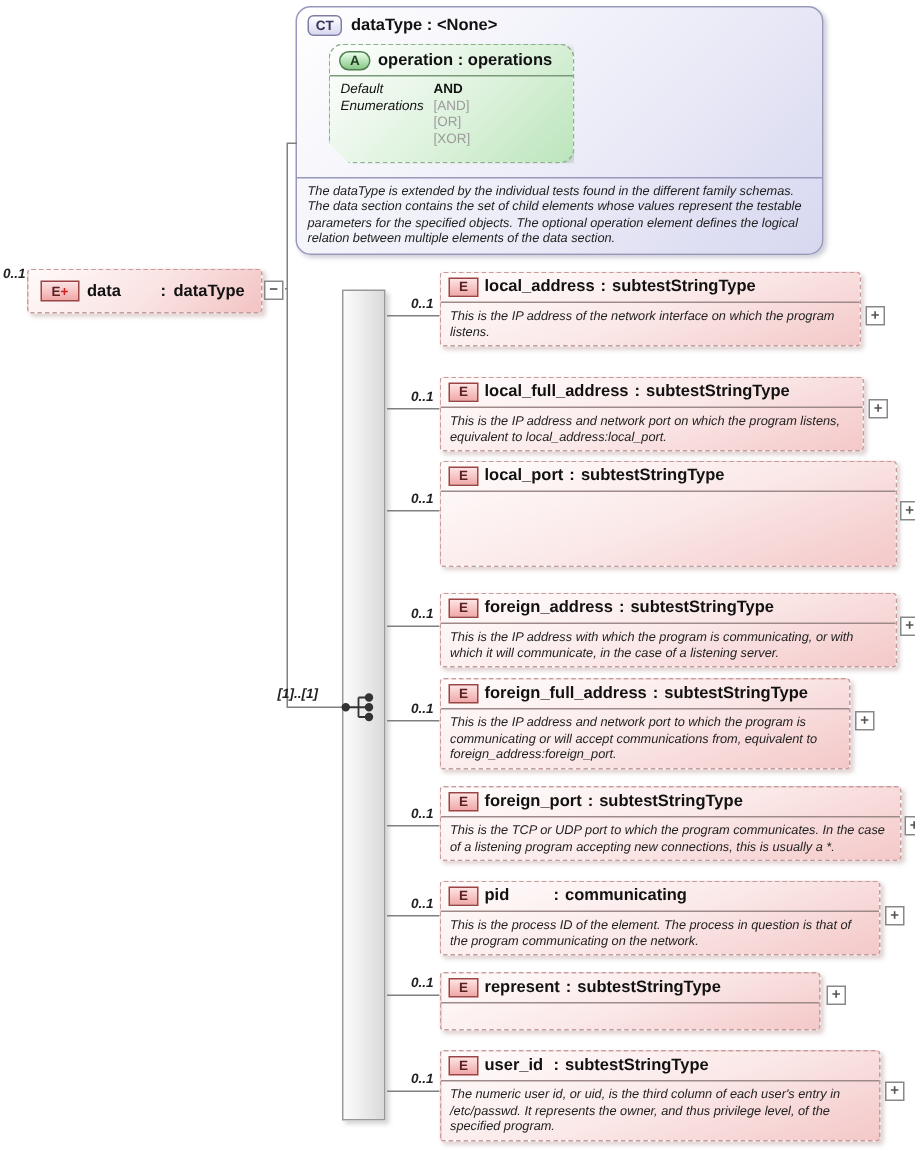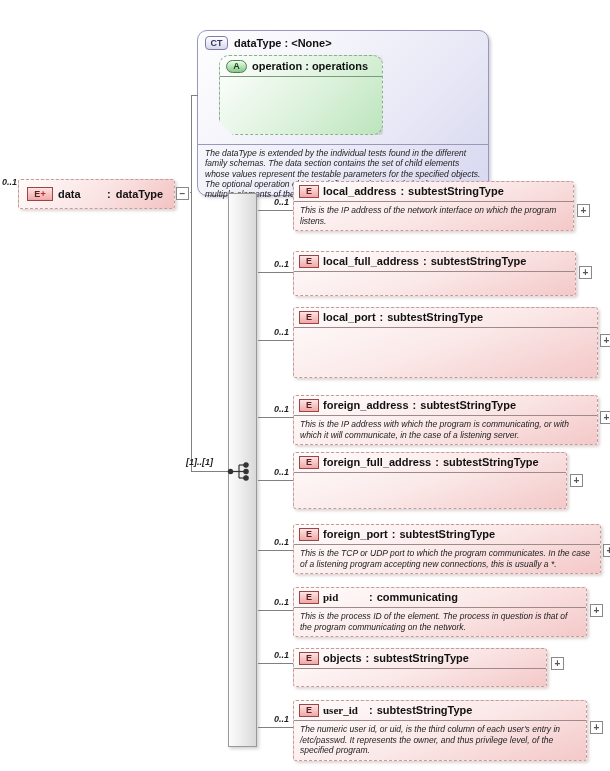--- a/index.html
+++ b/index.html
@@ -7,25 +7,24 @@
   body {
     width:610px; height:771px; position:relative; overflow:hidden;
     font-family:"Liberation Sans", sans-serif; color:#1a1a1a;
   }
   
   .hline { position:absolute; height:1px; background:#808080; }
   .vline { position:absolute; width:1px;  background:#808080; }
 
   
   .ct-box {
-    position:absolute; left:197px; top:4px; width:292px; height:166px;
+    position:absolute; left:197px; top:4px; width:352px; height:166px;
     border:1px solid #9898bc; border-radius:10px;
     background:linear-gradient(135deg,#ffffff 0%,#ececf8 55%,#d7d7f0 100%);
     box-shadow:2px 2px 3px rgba(120,120,150,.35);
-    margin-top:26px;
   }
   .ct-head { display:flex; align-items:center; gap:6px; padding:5px 7px 0 7px; }
   .ct-icon {
     width:23px; height:14px; flex:0 0 auto;
     border:1px solid #7d7da8; border-radius:4px;
     background:linear-gradient(180deg,#ffffff,#d8d8f0);
     font:700 9px/12px "Liberation Sans",sans-serif; color:#33335a; text-align:center;
   }
   .ct-title { font:700 11px/14px "Liberation Sans",sans-serif; color:#111; }
   .ct-divider { position:absolute; left:0; right:0; top:113px; border-top:1px solid #9898bc; }
@@ -73,21 +72,21 @@
 
   
   .seq-bar {
     position:absolute; left:228px; top:193px; width:29px; height:554px;
     border:1px solid #999;
     background:linear-gradient(90deg,#fcfcfc 0%,#efefef 40%,#d9d9d9 100%);
     box-shadow:2px 2px 3px rgba(130,130,130,.35);
   }
   .seq-icon { position:absolute; left:227px; top:461px; }
   .occ-label {
-    position:absolute; left:186px; top:457px; width:36px; text-align:left;
+    position:absolute; left:176px; top:457px; width:36px; text-align:right;
     font:italic 700 9px/11px "Liberation Sans",sans-serif; color:#222;
   }
 
   
   .card {
     position:absolute; left:258px; width:31px; text-align:right;
     font:italic 700 9px/11px "Liberation Sans",sans-serif; color:#222;
   }
   .data-card { position:absolute; left:2px; top:177px; font:italic 700 9px/11px "Liberation Sans",sans-serif; color:#222; }
 
@@ -107,21 +106,21 @@
     font:700 9px/11px "Liberation Sans",sans-serif; color:#5a1f1f; text-align:center;
   }
   .eicon-plus {
     width:26px; height:14px; flex:0 0 auto;
     border:1px solid #9b4444;
     background:linear-gradient(180deg,#fde4e4,#f0a8a8);
     font:700 9px/12px "Liberation Sans",sans-serif; color:#5a1f1f; text-align:center;
   }
   .eicon-plus .pl { color:#c22; font-weight:700; }
   .ename,.etype,.esep { font:700 11px/13px "Liberation Sans",sans-serif; color:#111; white-space:nowrap; }
-  .ename.pad { display:inline-block; min-width:42px;font-family:Liberation Serif, serif; }
+  .ename.pad { display:inline-block; min-width:42px; }
   .ename.padw { display:inline-block; min-width:44px; }
   .edesc {
     padding:3px 6px 4px 6px;
     font:italic 400 8.5px/10.5px "Liberation Sans",sans-serif; color:#222;
   }
 
   
   .e1 { top:181px; width:281px; min-height:50px; }
   .e2 { top:251px; width:283px; min-height:45px; }
   .e3 { top:307px; width:305px; min-height:71px; }
@@ -147,20 +146,38 @@
 <div class="ct-box">
   <div class="ct-head">
     <span class="ct-icon">CT</span>
     <span class="ct-title">dataType : &lt;None&gt;</span>
   </div>
 
   <div class="attr-box">
     <div class="attr-head">
       <span class="a-icon">A</span>
       <span class="attr-title">operation : operations</span>
+    </div>
+    <div class="attr-rows">
+      <div class="arow">
+        <span class="alabel">Default</span>
+        <span class="aval bold">AND</span>
+      </div>
+      <div class="arow">
+        <span class="alabel">Enumerations</span>
+        <span class="aval">[AND]</span>
+      </div>
+      <div class="arow">
+        <span class="alabel"></span>
+        <span class="aval">[OR]</span>
+      </div>
+      <div class="arow">
+        <span class="alabel"></span>
+        <span class="aval">[XOR]</span>
+      </div>
     </div>
   </div>
 
   <div class="ct-divider"></div>
   <div class="ct-desc">The dataType is extended by the individual tests found in the different family schemas.  The data section contains the set of child elements whose values represent the testable parameters for the specified objects.  The optional operation element defines the logical relation between multiple elements of the data section.</div>
 </div>
 
 <div class="data-card">0..1</div>
 <div class="data-box">
   <span class="eicon-plus"><span>E</span><span class="pl">+</span></span>
@@ -222,20 +239,21 @@
 </div>
 <div class="plus p1">+</div>
 
 <div class="elem e2">
   <div class="elem-head">
     <span class="eicon">E</span>
     <span class="ename">local_full_address</span>
     <span class="esep">:</span>
     <span class="etype">subtestStringType</span>
   </div>
+  <div class="edesc">This is the IP address and network port on which the program listens, equivalent to local_address:local_port.</div>
 </div>
 <div class="plus p2">+</div>
 
 <div class="elem e3">
   <div class="elem-head">
     <span class="eicon">E</span>
     <span class="ename">local_port</span>
     <span class="esep">:</span>
     <span class="etype">subtestStringType</span>
   </div>
@@ -253,20 +271,21 @@
 </div>
 <div class="plus p4">+</div>
 
 <div class="elem e5">
   <div class="elem-head">
     <span class="eicon">E</span>
     <span class="ename">foreign_full_address</span>
     <span class="esep">:</span>
     <span class="etype">subtestStringType</span>
   </div>
+  <div class="edesc">This is the IP address and network port to which the program is communicating or will accept communications from, equivalent to foreign_address:foreign_port.</div>
 </div>
 <div class="plus p5">+</div>
 
 <div class="elem e6">
   <div class="elem-head">
     <span class="eicon">E</span>
     <span class="ename">foreign_port</span>
     <span class="esep">:</span>
     <span class="etype">subtestStringType</span>
   </div>
@@ -281,21 +300,21 @@
     <span class="esep">:</span>
     <span class="etype">communicating</span>
   </div>
   <div class="edesc">This is the process ID of the element.  The process in question is that of the program communicating on the network.</div>
 </div>
 <div class="plus p7">+</div>
 
 <div class="elem e8">
   <div class="elem-head">
     <span class="eicon">E</span>
-    <span class="ename">objects</span>
+    <span class="ename">represent</span>
     <span class="esep">:</span>
     <span class="etype">subtestStringType</span>
   </div>
 </div>
 <div class="plus p8">+</div>
 
 <div class="elem e9">
   <div class="elem-head">
     <span class="eicon">E</span>
     <span class="ename pad">user_id</span>

